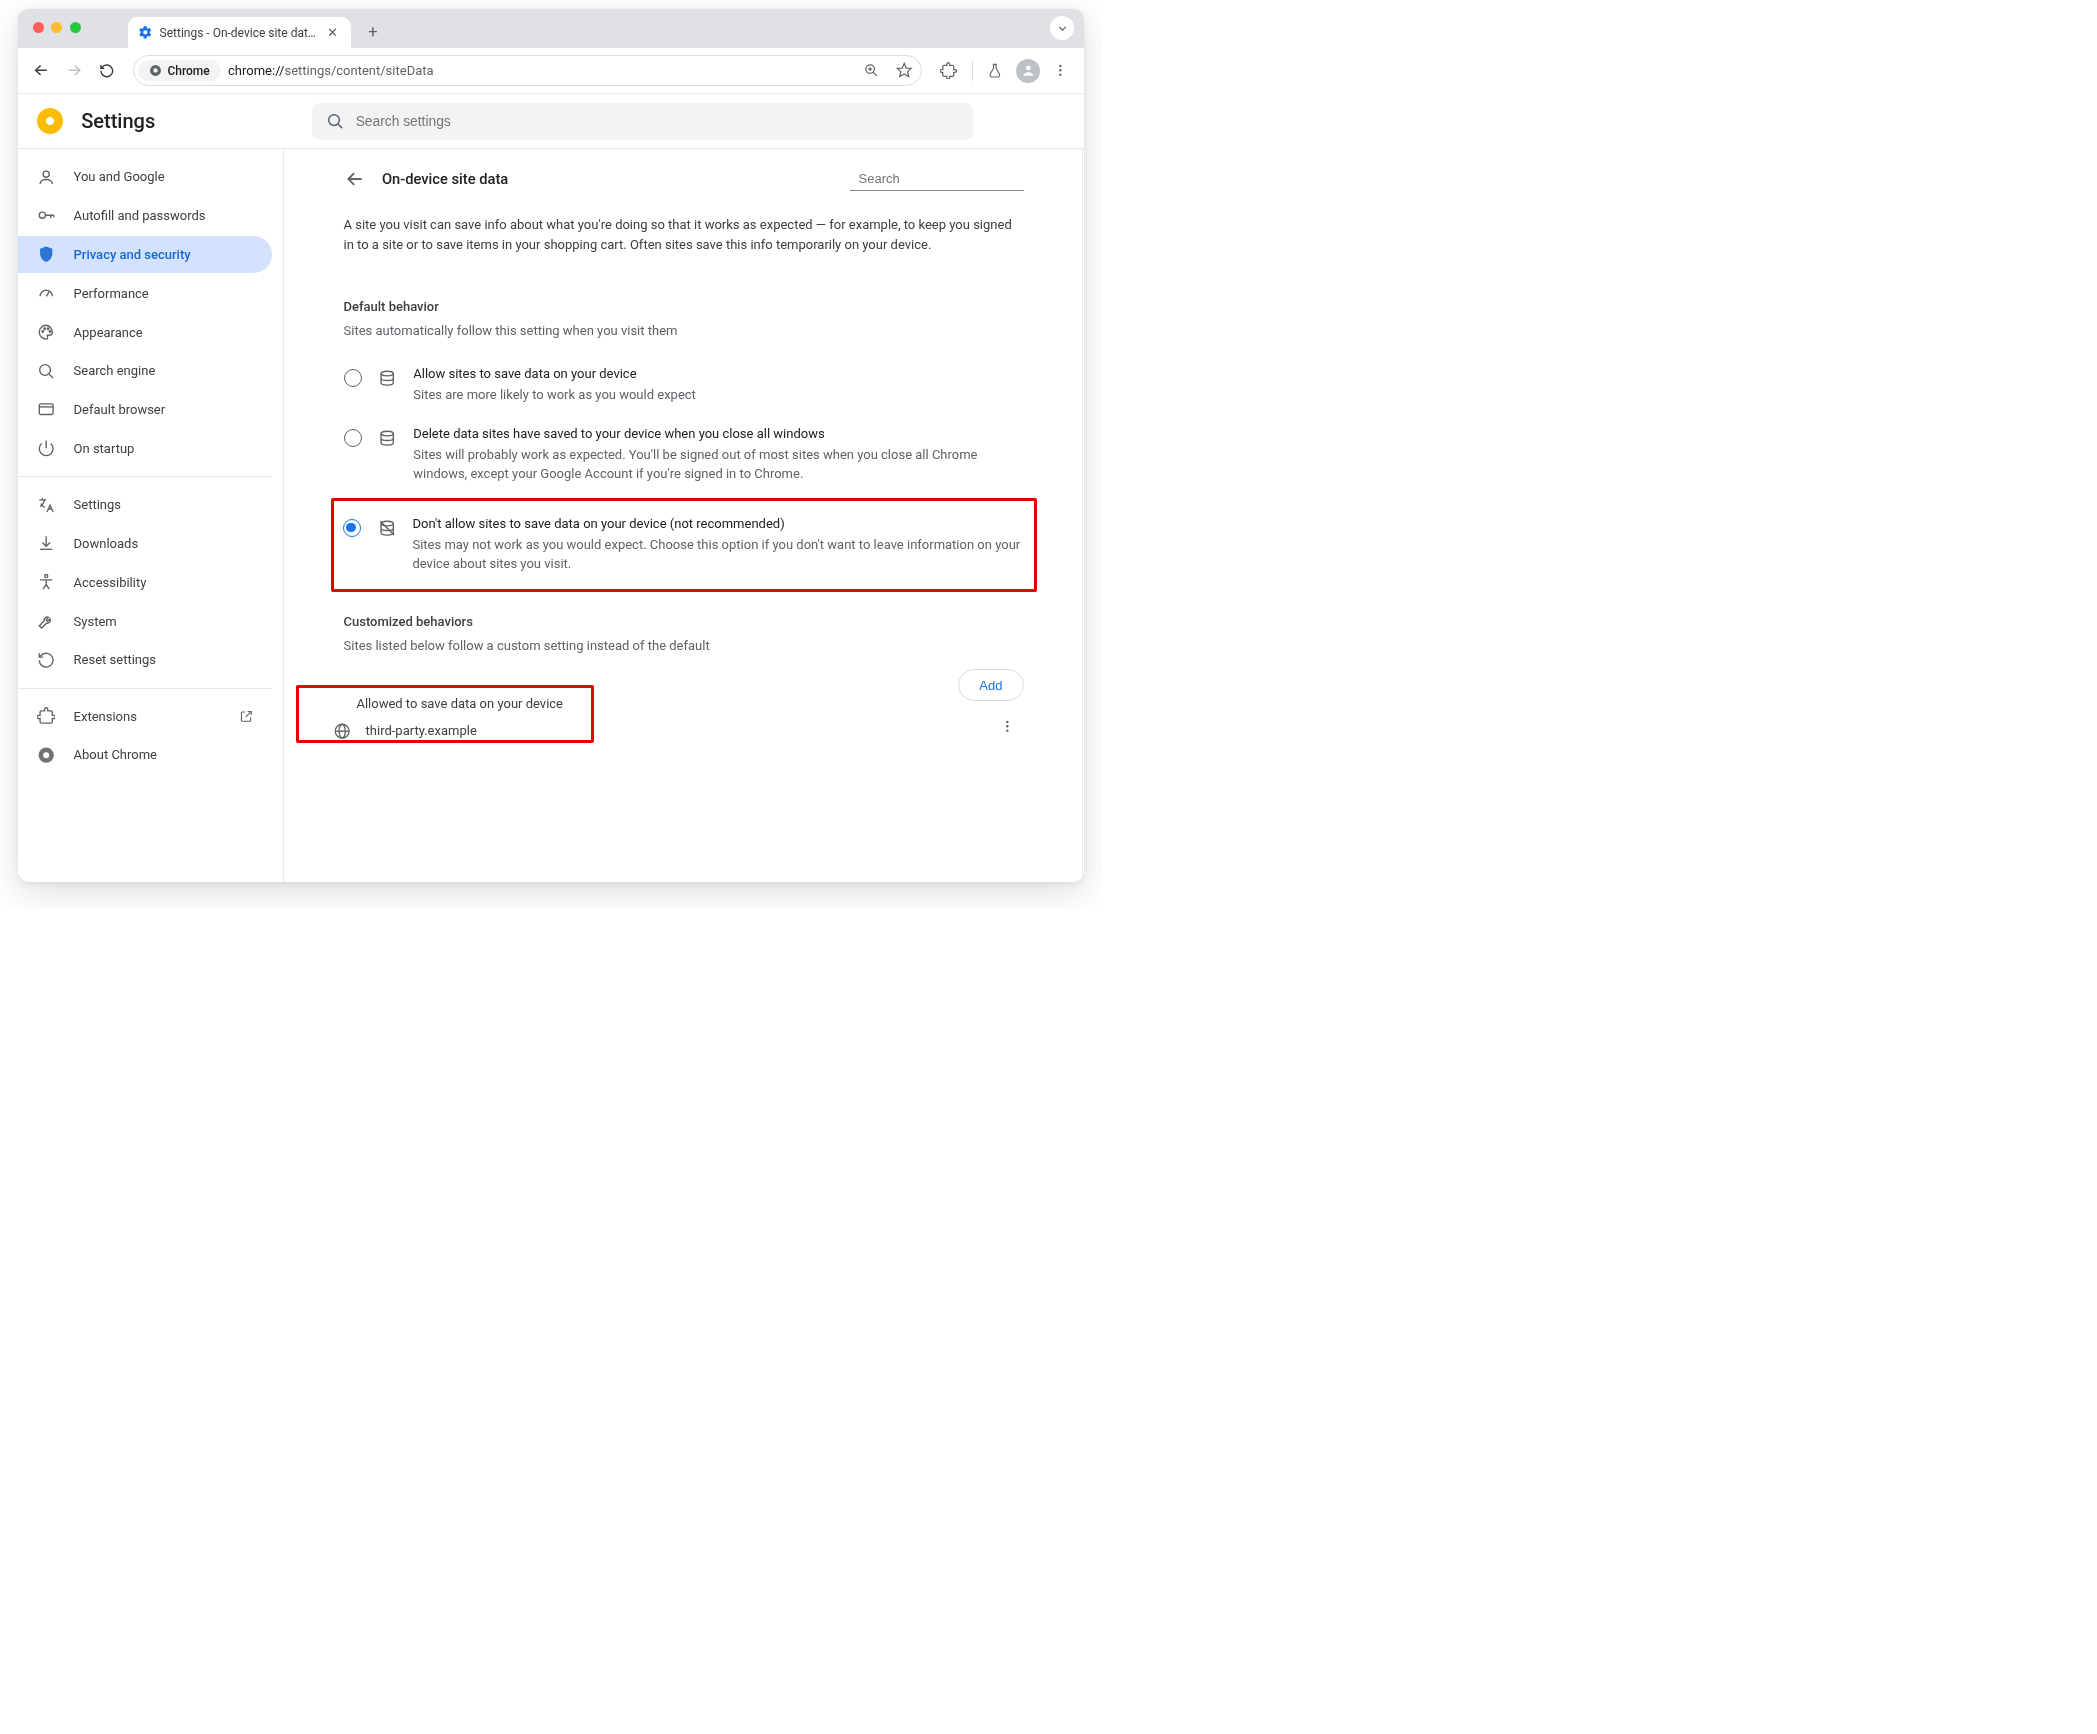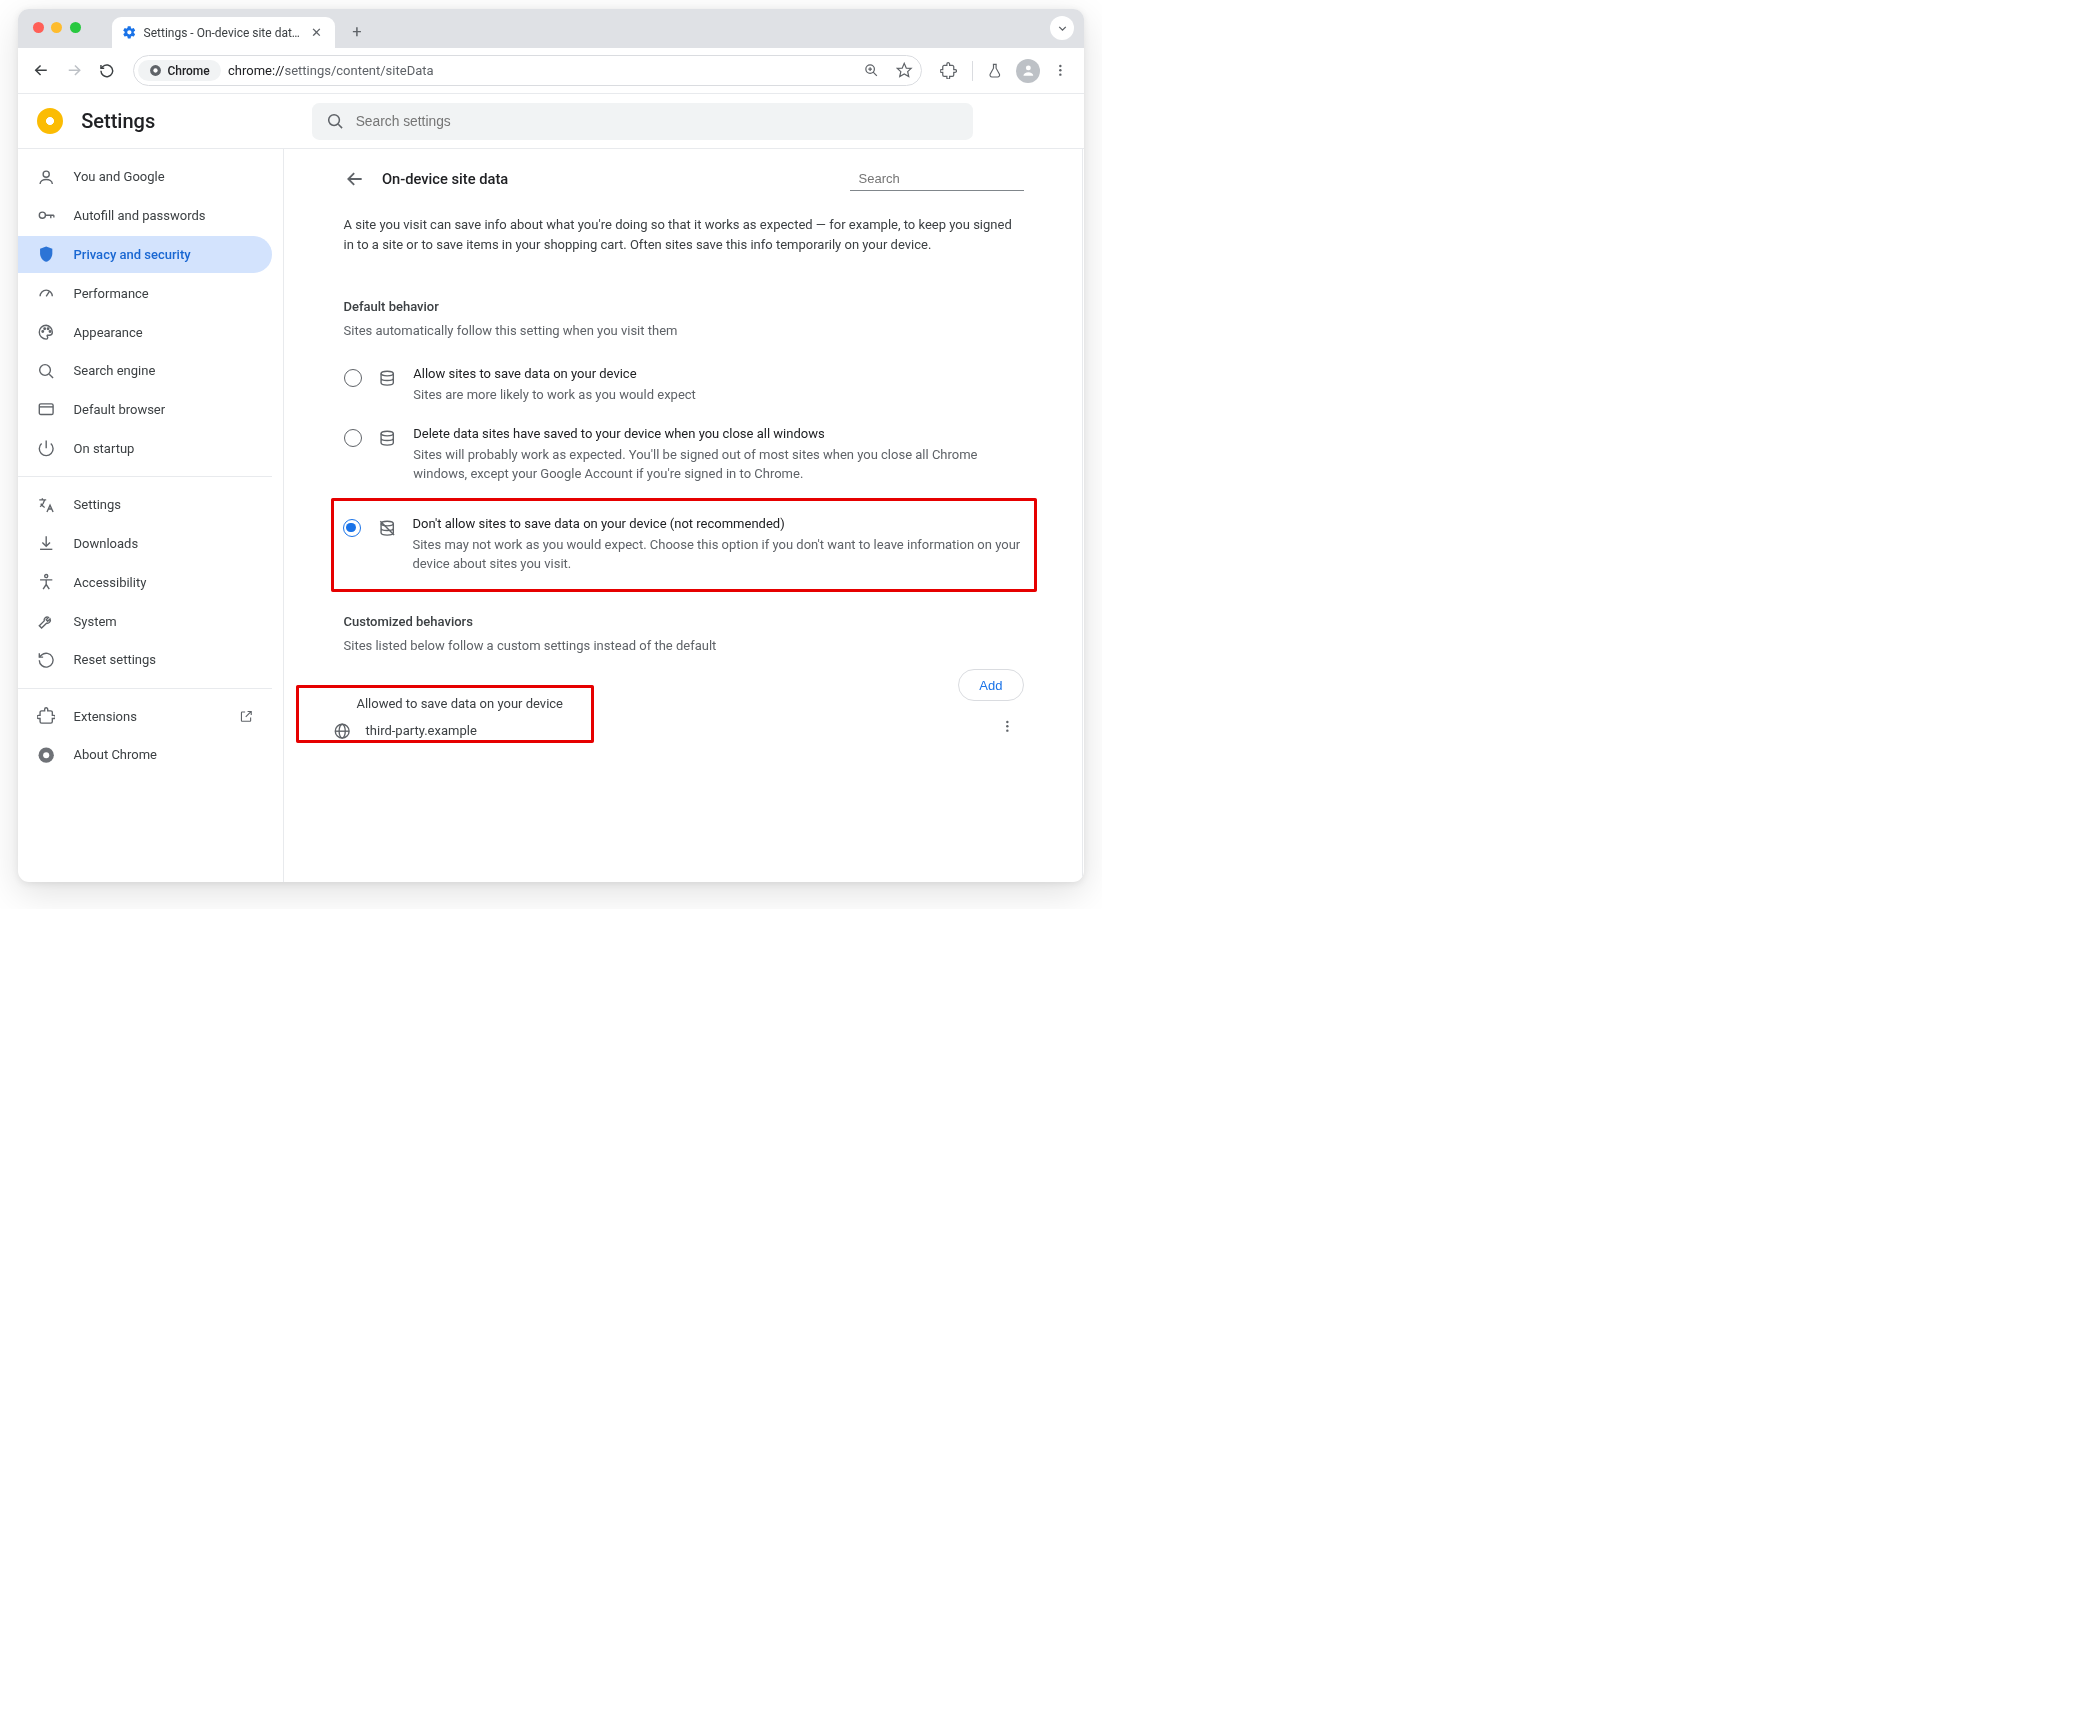--- a/index.html
+++ b/index.html
@@ -20,21 +20,21 @@
     overflow: hidden;
     display: flex;
     flex-direction: column;
   }
   
   .tabstrip {
     height: 39px;
     background: #dfe1e5;
     display: flex;
     align-items: flex-end;
-    padding-left: 11px;
+    padding-left: 27px;
     position: relative;
   }
   .traffic-lights {
     position: absolute;
     top: 13px;
     left: 14.7px;
     display: flex;
     gap: 7.3px;
   }
   .light { width: 11px; height: 11px; border-radius: 50%; }
@@ -548,21 +548,21 @@
             </div>
             <div class="radio-text">
               <div class="radio-label">Don't allow sites to save data on your device (not recommended)</div>
               <div class="radio-desc">Sites may not work as you would expect. Choose this option if you don't want to leave information on your device about sites you visit.</div>
             </div>
           </div>
         </div>
 
         <div class="custom-section">
           <div class="section-title">Customized behaviors</div>
-          <div class="section-sub">Sites listed below follow a custom settings instead of the default</div>
+          <div class="section-sub">Sites listed below follow a custom setting instead of the default</div>
 
           <div style="position:relative">
             <div class="allowed-header">
               <div class="highlight-box box2">
                 <div class="allowed-title">Allowed to save data on your device</div>
                 <div class="site-row" style="padding-left:32px;margin-left:-42px">
                   <span class="globe-icon">
                     <svg width="18.4" height="18.4" viewBox="0 0 24 24" fill="none" stroke="currentColor" stroke-width="1.8">
                         <circle cx="12" cy="12" r="9"></circle>
                         <ellipse cx="12" cy="12" rx="4" ry="9"></ellipse>

